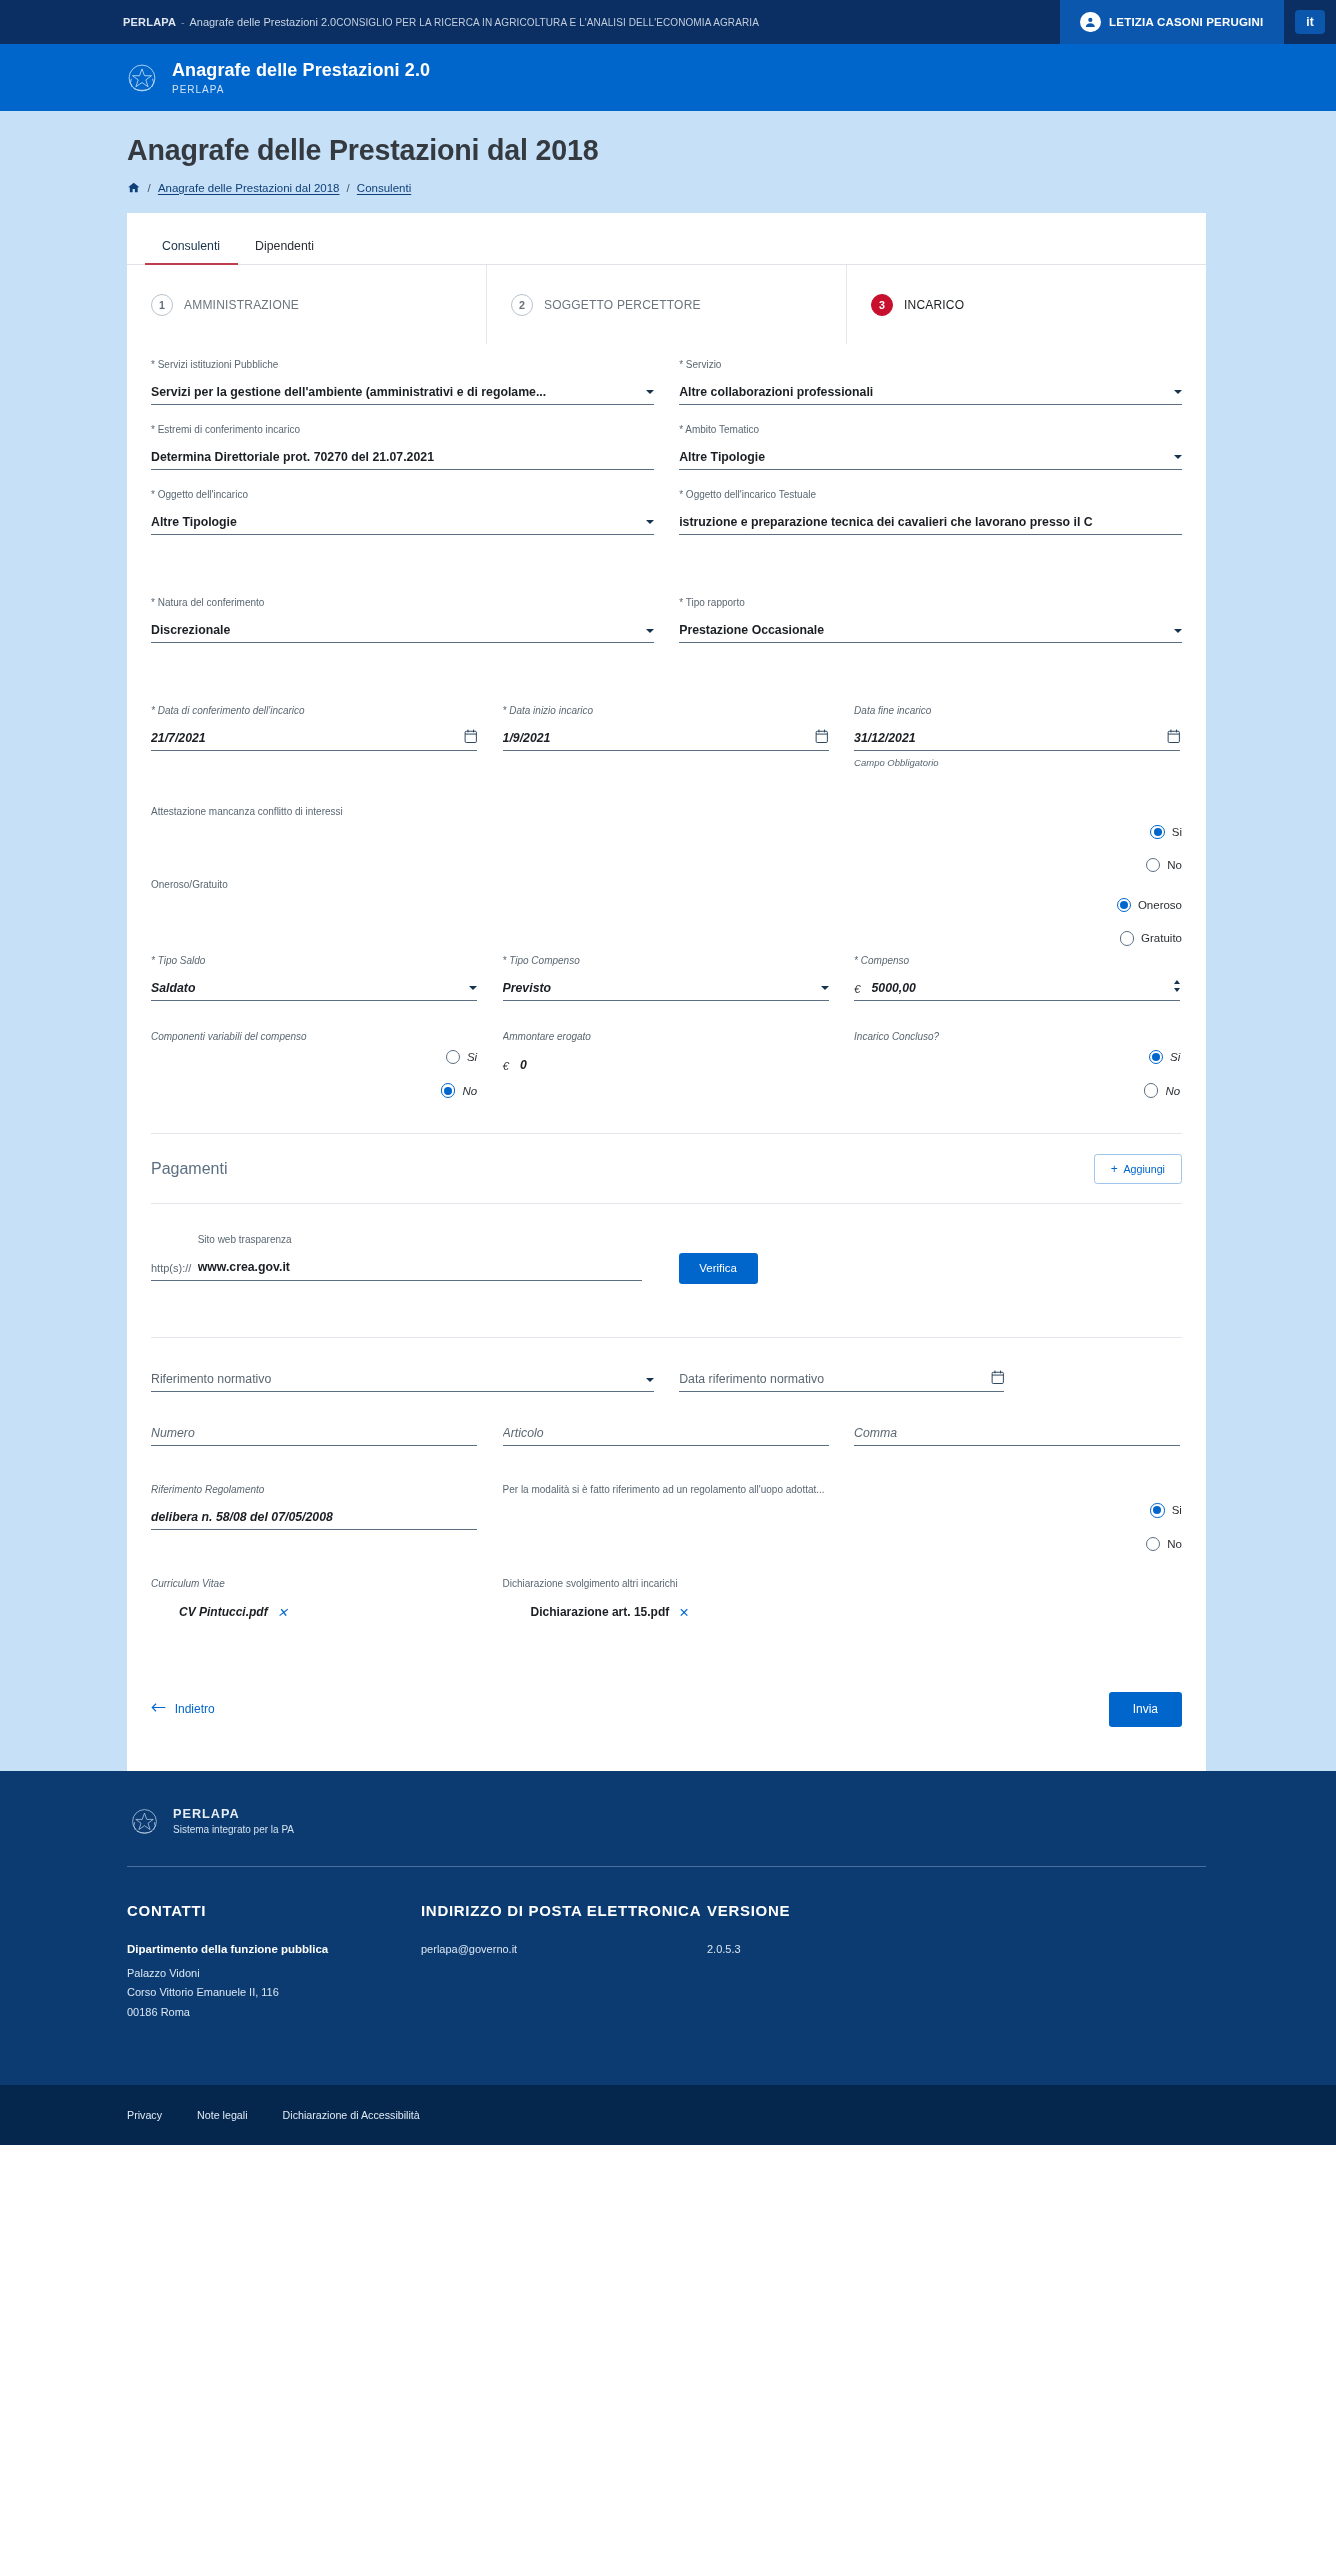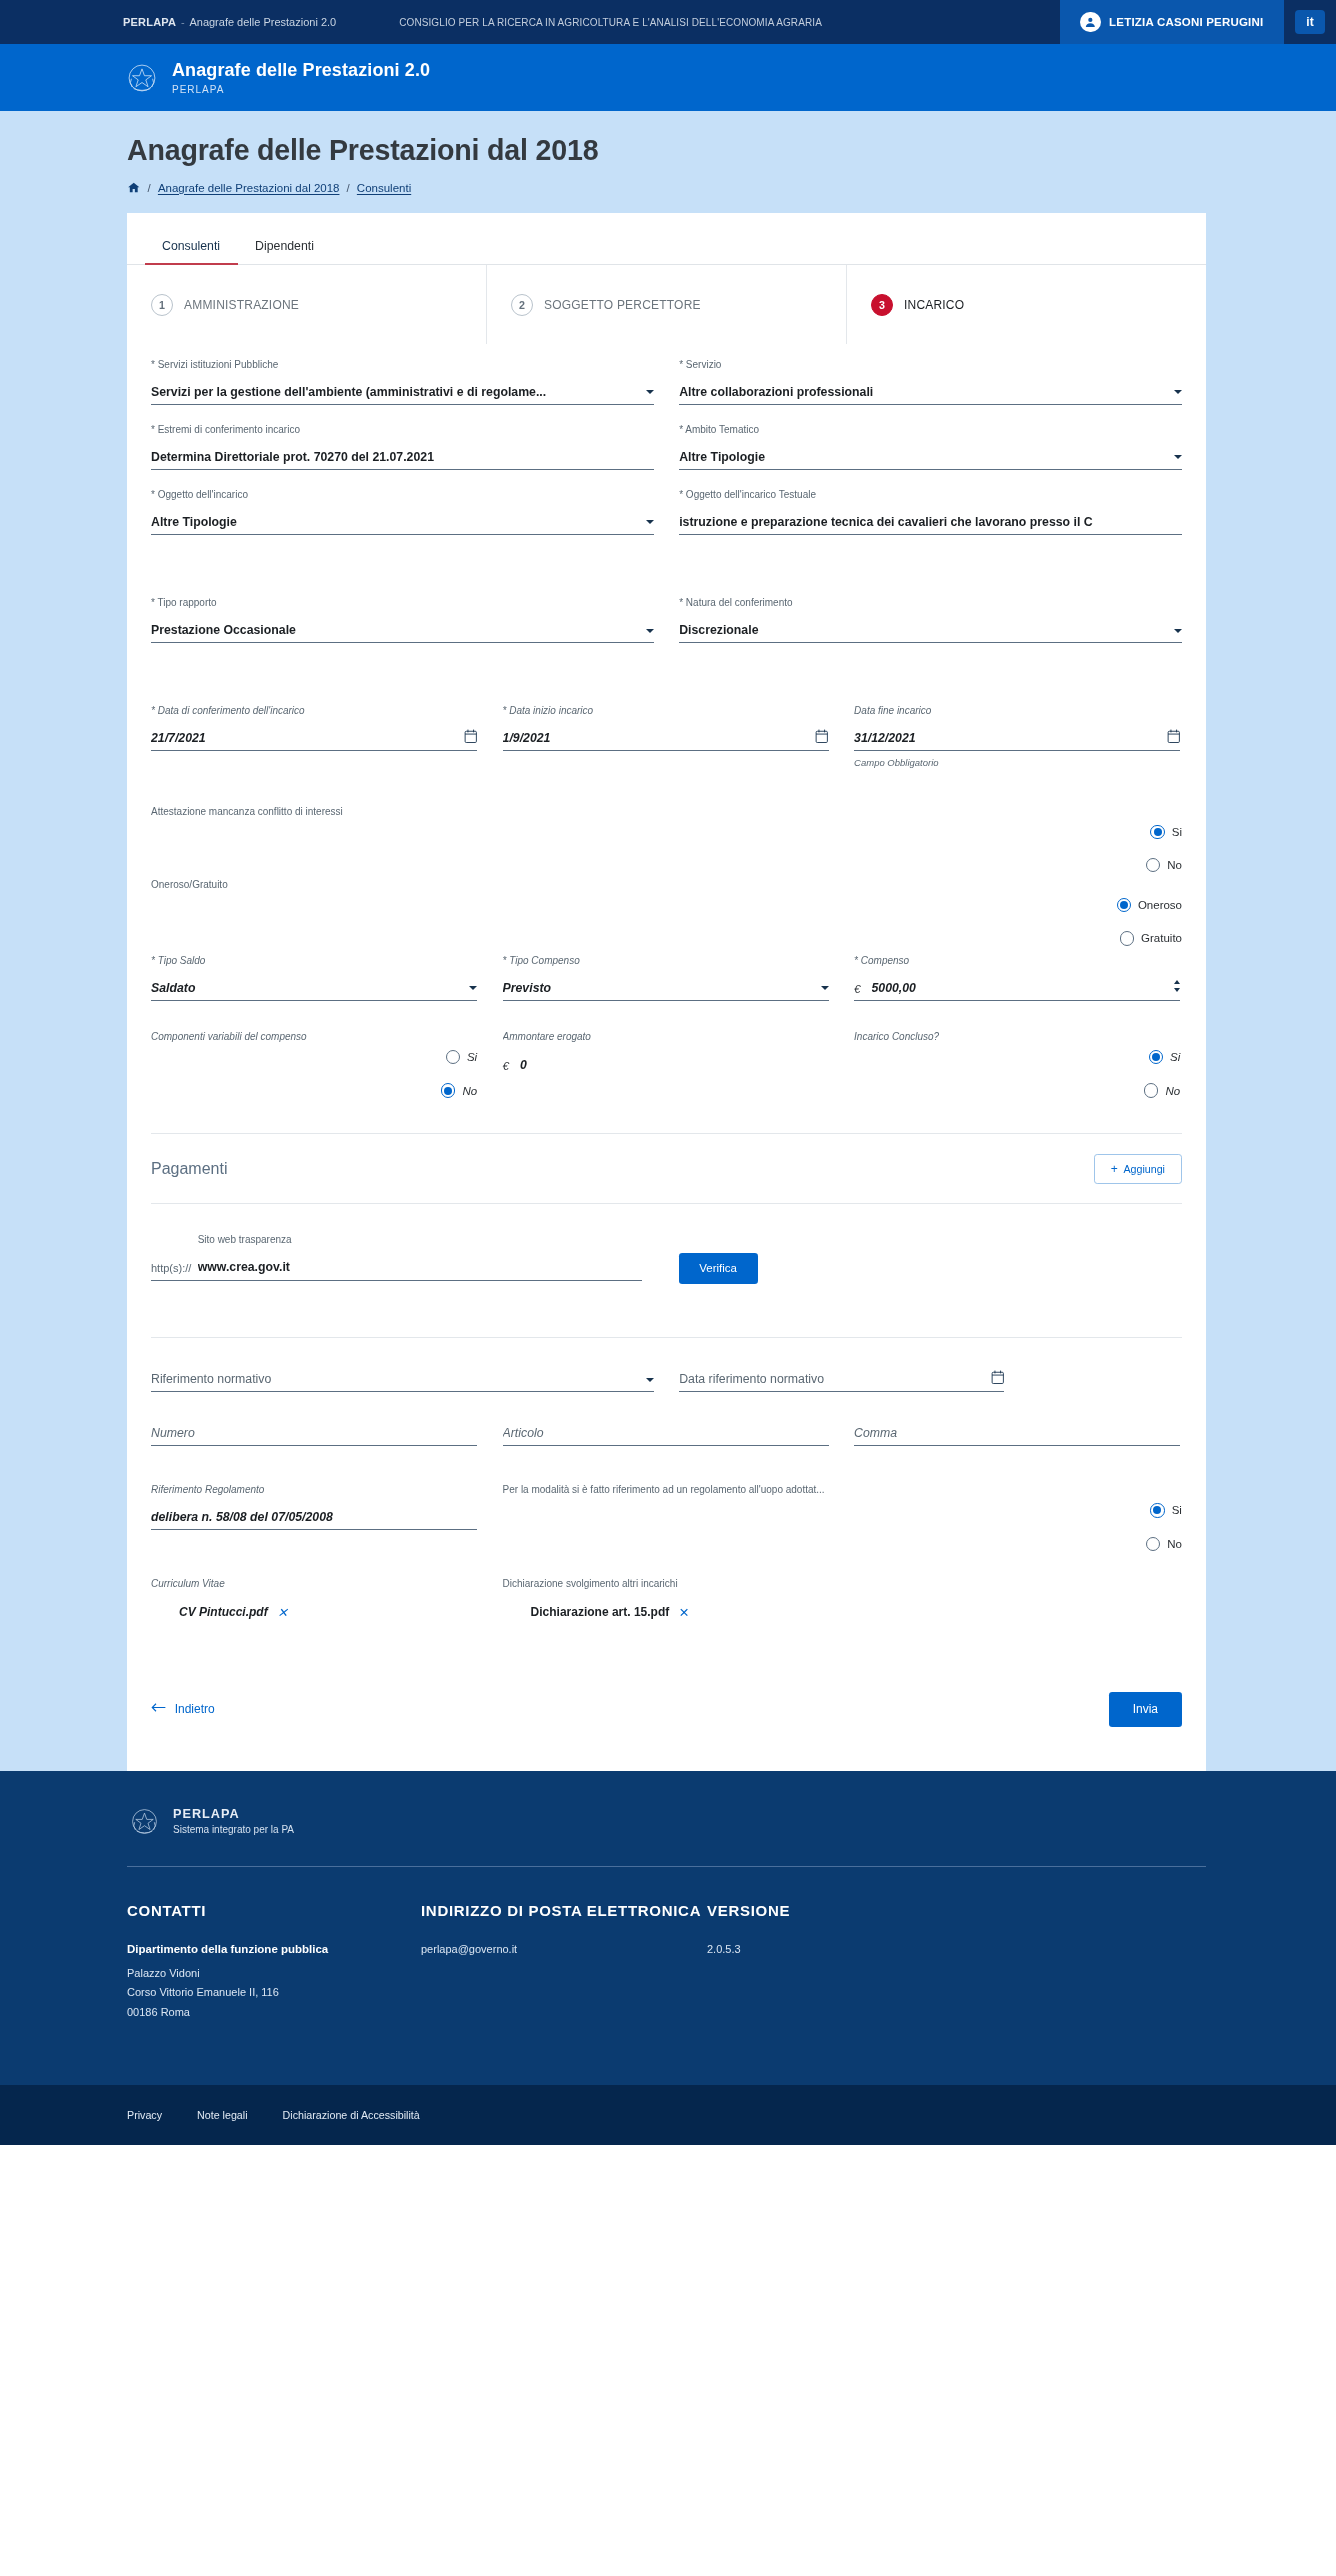--- a/index.html
+++ b/index.html
@@ -23,21 +23,20 @@
     display: flex; align-items: center; gap: 4.8px;
     padding-left: 123px;
     color: #c3cedd;
     font-size: 11px;
     white-space: nowrap;
   }
   .topbar-brand { font-weight: 700; color: #dfe6ef; letter-spacing: 0.2px; }
   .topbar-sep { color: #7e93b0; }
   .topbar-appname { color: #c9d4e2; }
   .topbar-ente {
-    margin-left: 63px;
     display: flex; align-items: center;
     color: #c3cedd; font-size: 10px;
     letter-spacing: 0.1px;
     white-space: nowrap;
   }
   .topbar-spacer { flex: 1; }
   .topbar-user {
     background: #0a57ad;
     display: flex; align-items: center; gap: 8px;
     padding: 0 20.6px;
@@ -459,32 +458,32 @@
           </div>
         </div>
       </div>
     </div>
 
     <div style="height:43px"></div>
 
     <div class="row">
       <div class="col-half">
         <div class="field">
+          <div class="field-label">* Natura del conferimento</div>
+          <div class="field-control">
+            <span class="field-value">Discrezionale</span>
+            <span class="caret"></span>
+          </div>
+        </div>
+      </div>
+      <div class="col-half">
+        <div class="field">
           <div class="field-label">* Tipo rapporto</div>
           <div class="field-control">
             <span class="field-value">Prestazione Occasionale</span>
-            <span class="caret"></span>
-          </div>
-        </div>
-      </div>
-      <div class="col-half">
-        <div class="field">
-          <div class="field-label">* Natura del conferimento</div>
-          <div class="field-control">
-            <span class="field-value">Discrezionale</span>
             <span class="caret"></span>
           </div>
         </div>
       </div>
     </div>
 
     <div style="height:43px"></div>
 
     <div class="row">
       <div class="col-third">

